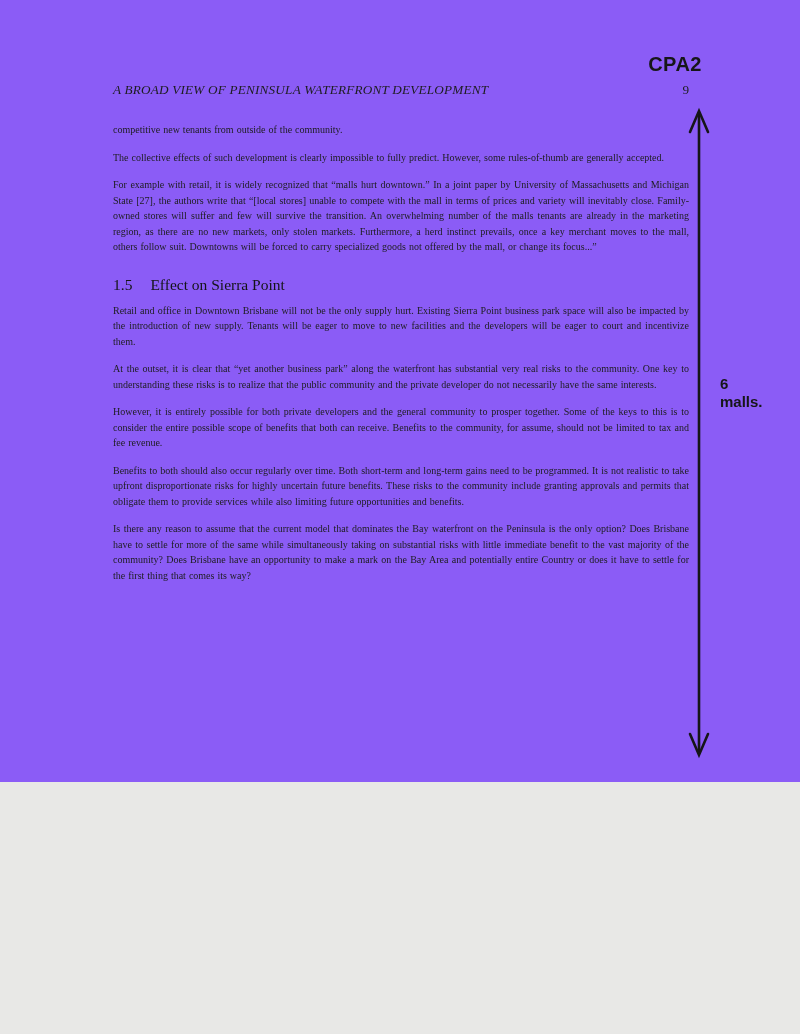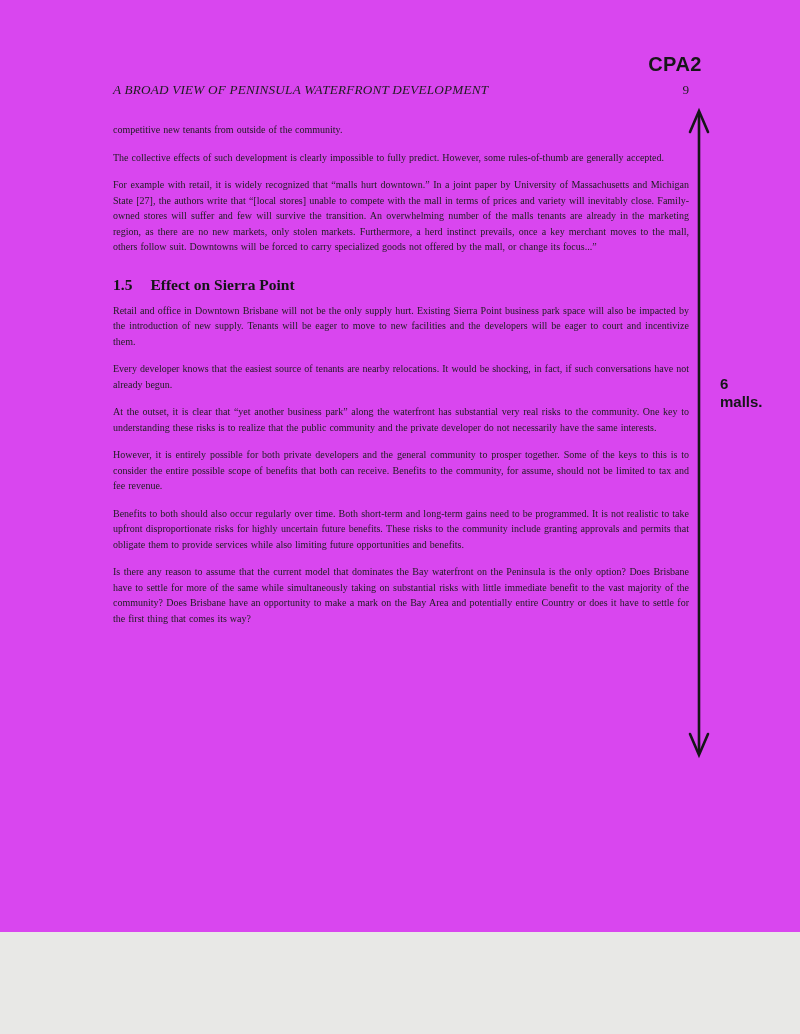--- a/index.html
+++ b/index.html
@@ -1,21 +1,21 @@
 <!DOCTYPE html>
 <html><head>
 <meta charset="utf-8">
 <style>
   * { margin: 0; padding: 0; box-sizing: border-box; }
   html, body { background: #e8e8e6; }
   .page {
     position: relative;
     width: 800px;
-    height: 932px;
-    background: #d946ef;
+    height: 782px;
+    background: #8b5cf6;
     overflow: hidden;
     font-family: "Liberation Serif", "DejaVu Serif", serif;
     color: #1d1d1f;
   }
   .stamp {
     position: absolute;
     top: 53px;
     right: 98px;
     font-family: "Liberation Sans", "DejaVu Sans", sans-serif;
     font-weight: bold;
@@ -49,21 +49,21 @@
   }
   .para {
     font-size: 10px;
     line-height: 15.5px;
     text-align: justify;
     margin-bottom: 12px;
     word-spacing: 0.5px;
   }
   .sec-heading {
     font-size: 15.5px;
-    font-weight: bold;
+    font-weight: normal;
     margin-top: 21px;
     margin-bottom: 9px;
     color: #141416;
   }
   .sec-num { display: inline-block; margin-right: 18px; }
   .margin-arrow {
     position: absolute;
     left: 687px;
     top: 106px;
     width: 24px;
@@ -110,21 +110,20 @@
     <p class="para">The collective effects of such development is clearly impossible to fully predict.  However, some rules-of-thumb are generally accepted.</p>
 
     <p class="para">For example with retail, it is widely recognized that “malls hurt downtown.”  In a joint paper by University of Massachusetts and Michigan State [27], the authors write that “[local stores] unable to compete with the mall in terms of prices and variety will inevitably close.  Family-owned stores will suffer and few will survive the transition.  An overwhelming number of the malls tenants are already in the marketing region, as there are no new markets, only stolen markets.  Furthermore, a herd instinct prevails, once a key merchant moves to the mall, others follow suit.  Downtowns will be forced to carry specialized goods not offered by the mall, or change its focus...”</p>
 
     <h2 class="sec-heading">
       <span class="sec-num">1.5</span><span>Effect on Sierra Point</span>
     </h2>
 
     <p class="para">Retail and office in Downtown Brisbane will not be the only supply hurt.  Existing Sierra Point business park space will also be impacted by the introduction of new supply.  Tenants will be eager to move to new facilities and the developers will be eager to court and incentivize them.</p>
 
-    <p class="para">Every developer knows that the easiest source of tenants are nearby relocations.  It would be shocking, in fact, if such conversations have not already begun.</p>
 
 
     <p class="para">At the outset, it is clear that “yet another business park” along the waterfront has substantial very real risks to the community.  One key to understanding these risks is to realize that the public community and the private developer do not necessarily have the same interests.</p>
 
     <p class="para">However, it is entirely possible for both private developers and the general community to prosper together.  Some of the keys to this is to consider the entire possible scope of benefits that both can receive.  Benefits to the community, for assume, should not be limited to tax and fee revenue.</p>
 
     <p class="para">Benefits to both should also occur regularly over time.  Both short-term and long-term gains need to be programmed.  It is not realistic to take upfront disproportionate risks for highly uncertain future benefits.  These risks to the community include granting approvals and permits that obligate them to provide services while also limiting future opportunities and benefits.</p>
 
     <p class="para">Is there any reason to assume that the current model that dominates the Bay waterfront on the Peninsula is the only option?  Does Brisbane have to settle for more of the same while simultaneously taking on substantial risks with little immediate benefit to the vast majority of the community?  Does Brisbane have an opportunity to make a mark on the Bay Area and potentially entire Country or does it have to settle for the first thing that comes its way?</p>
 

